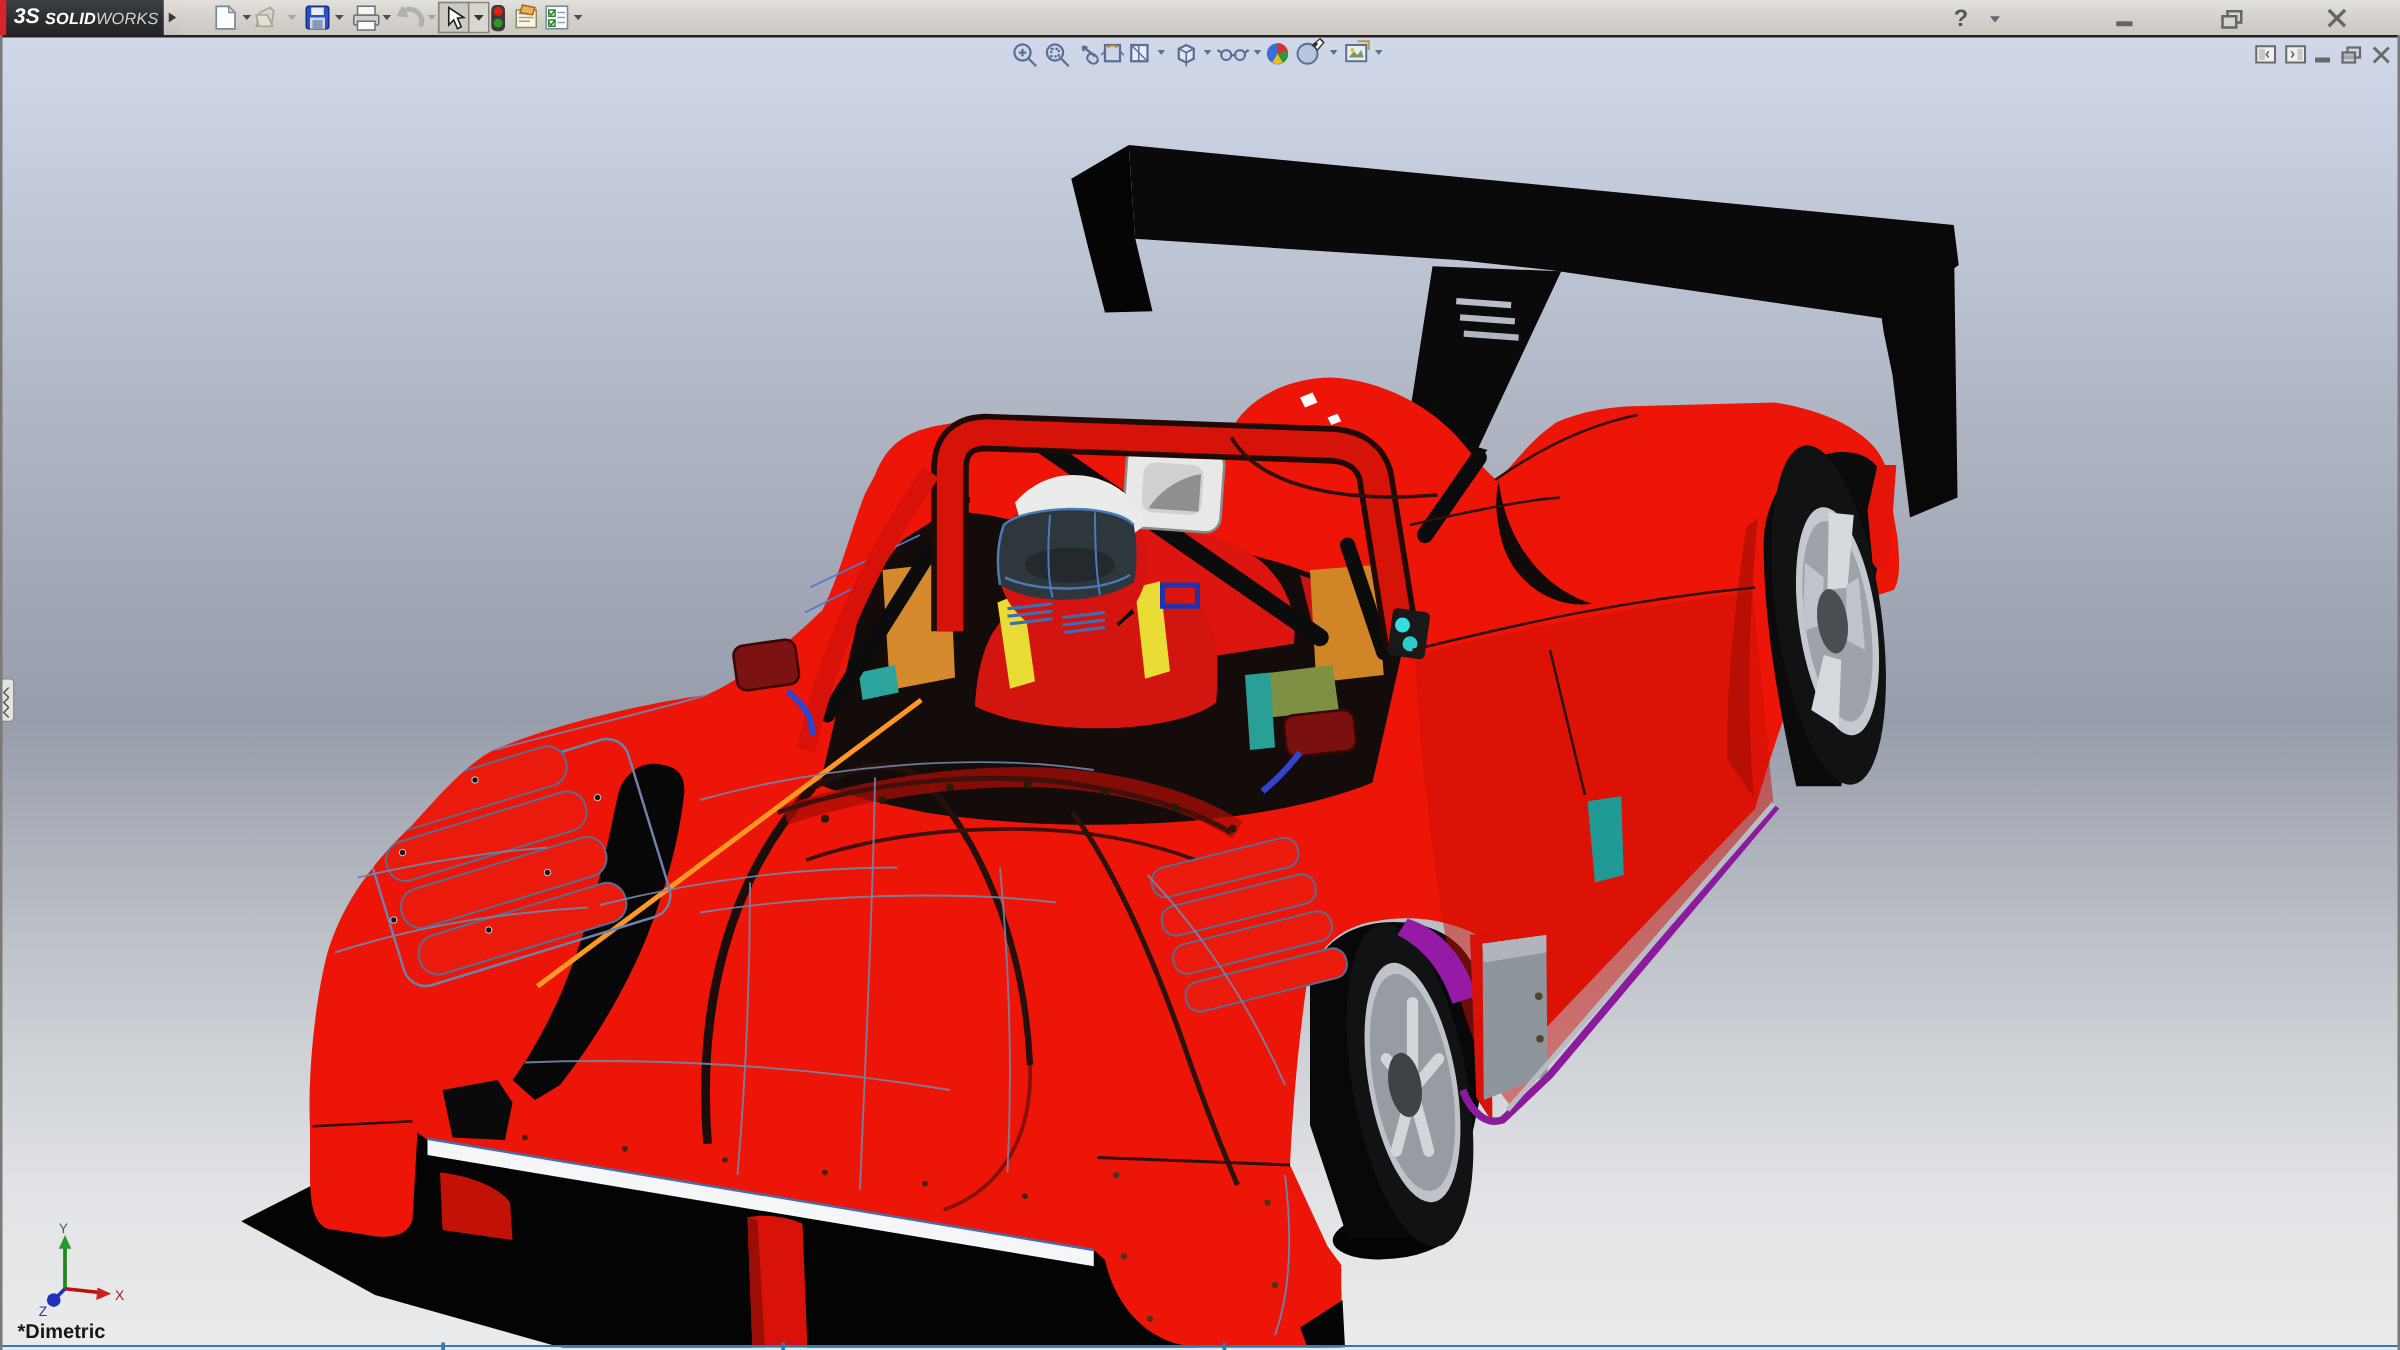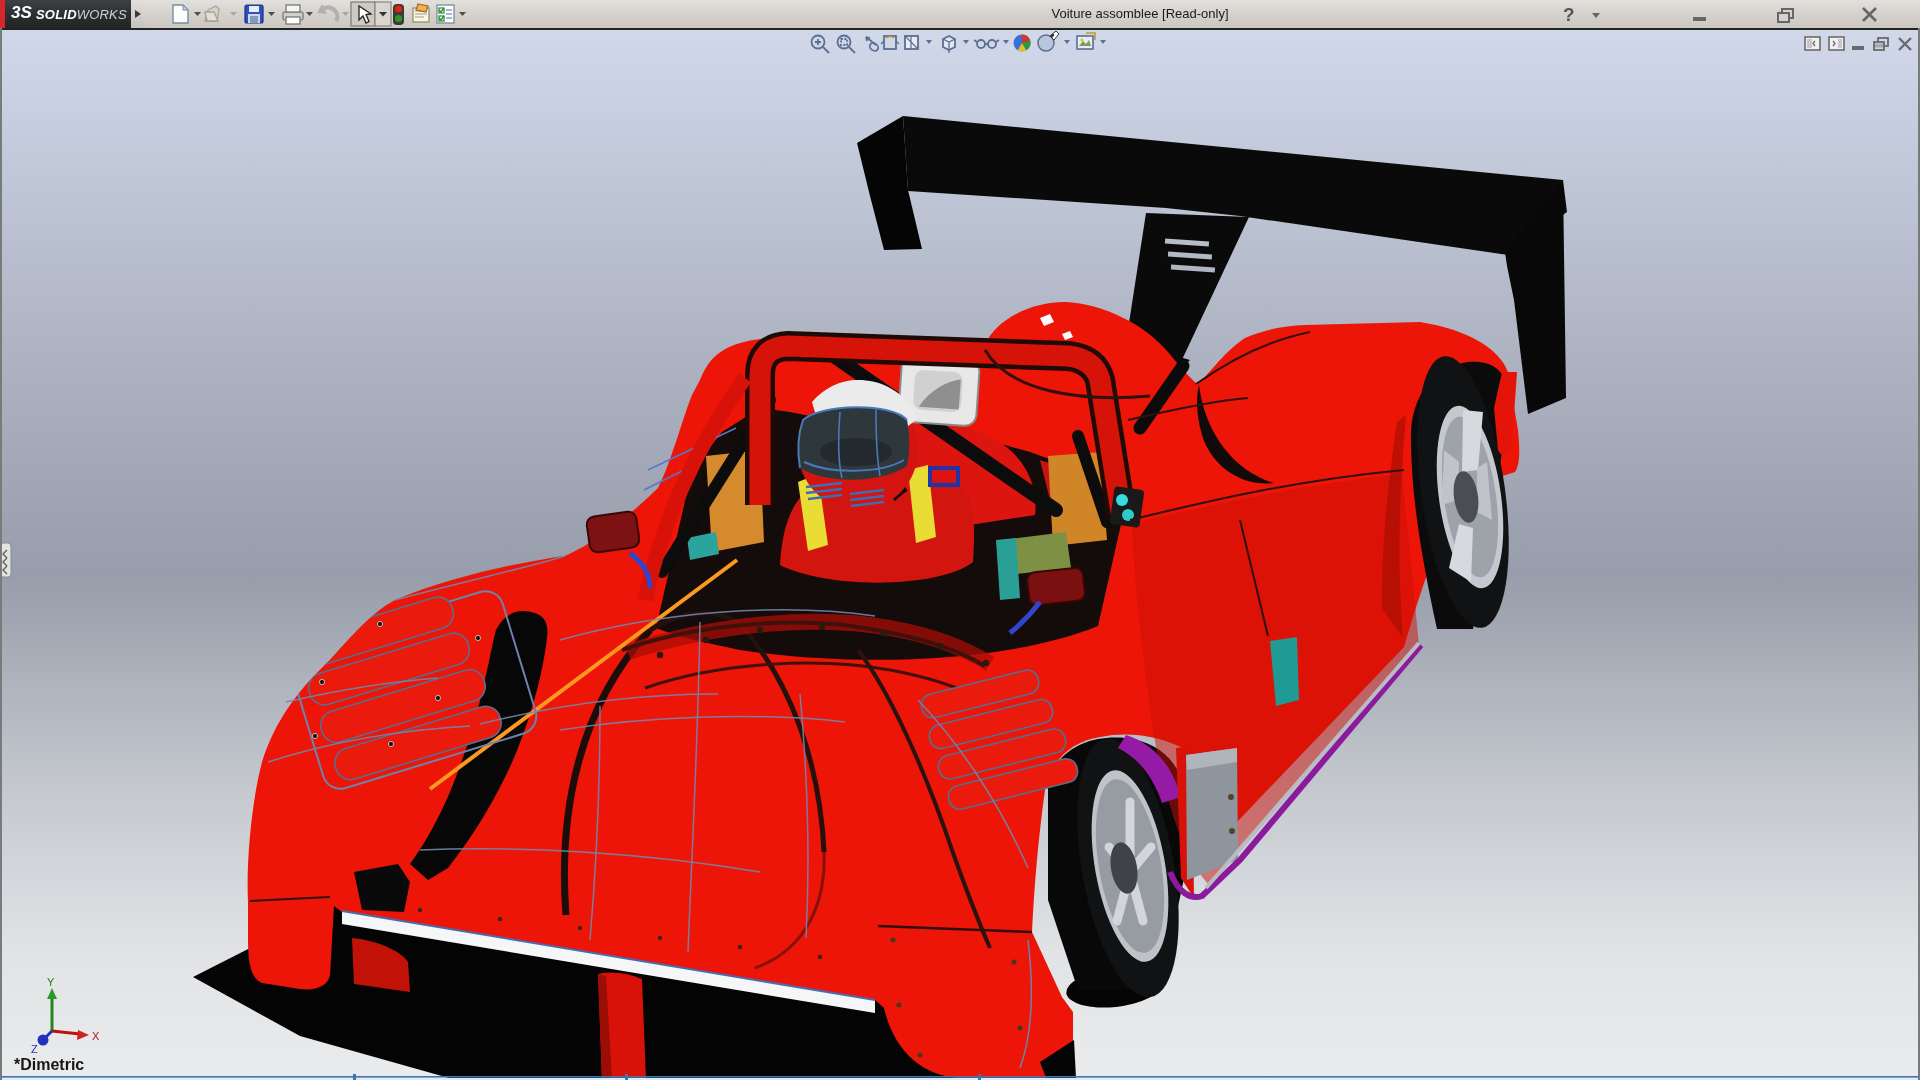--- a/index.html
+++ b/index.html
@@ -463,21 +463,20 @@
     </g>
   </svg>
 
   <div id="titlebar">
     <div id="logo">
         <div class="red"></div>
         <div class="ds">3S</div>
         <div class="txt">SOLID<i>WORKS</i></div>
       </div>
     <div id="expander"></div>
-    <div id="title-text">Voiture assomblee [Read-only]</div>
     <svg width="1920" height="28" viewBox="0 0 1920 28" style="position:absolute;top:0;left:0">
 
       <g>
         <path d="M 173,5 h 10 l 5,5 v 13 h -15 Z" fill="#fdfdfd" stroke="#7a8aa0" stroke-width="1.4"></path>
         <path d="M 183,5 l 5,5 h -5 Z" fill="#c9d4e2" stroke="#7a8aa0" stroke-width="1"></path>
         <path d="M 194,12 l 7,0 l -3.5,4 Z" fill="#4d4d4d"></path>
       </g>
 
       <g opacity="0.75">
         <path d="M 208,10 l 8,-4 l 3,3 l -2,12 l -12,0 Z" fill="#d8d3c4" stroke="#98948a" stroke-width="1.3"></path>

